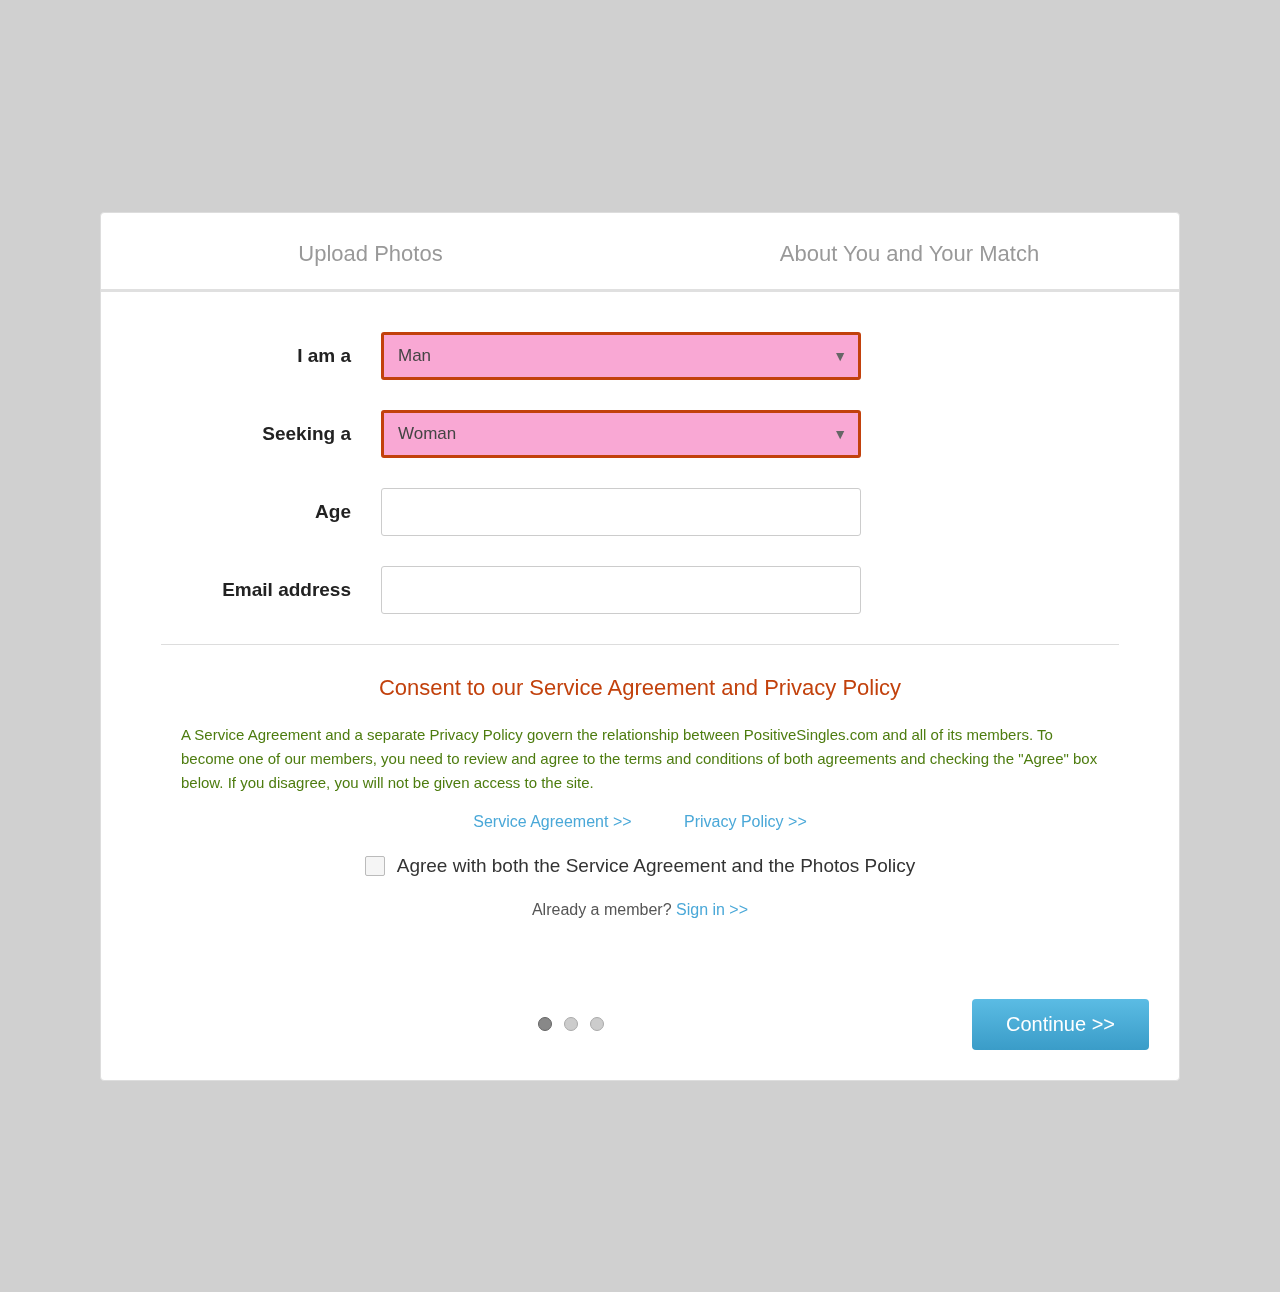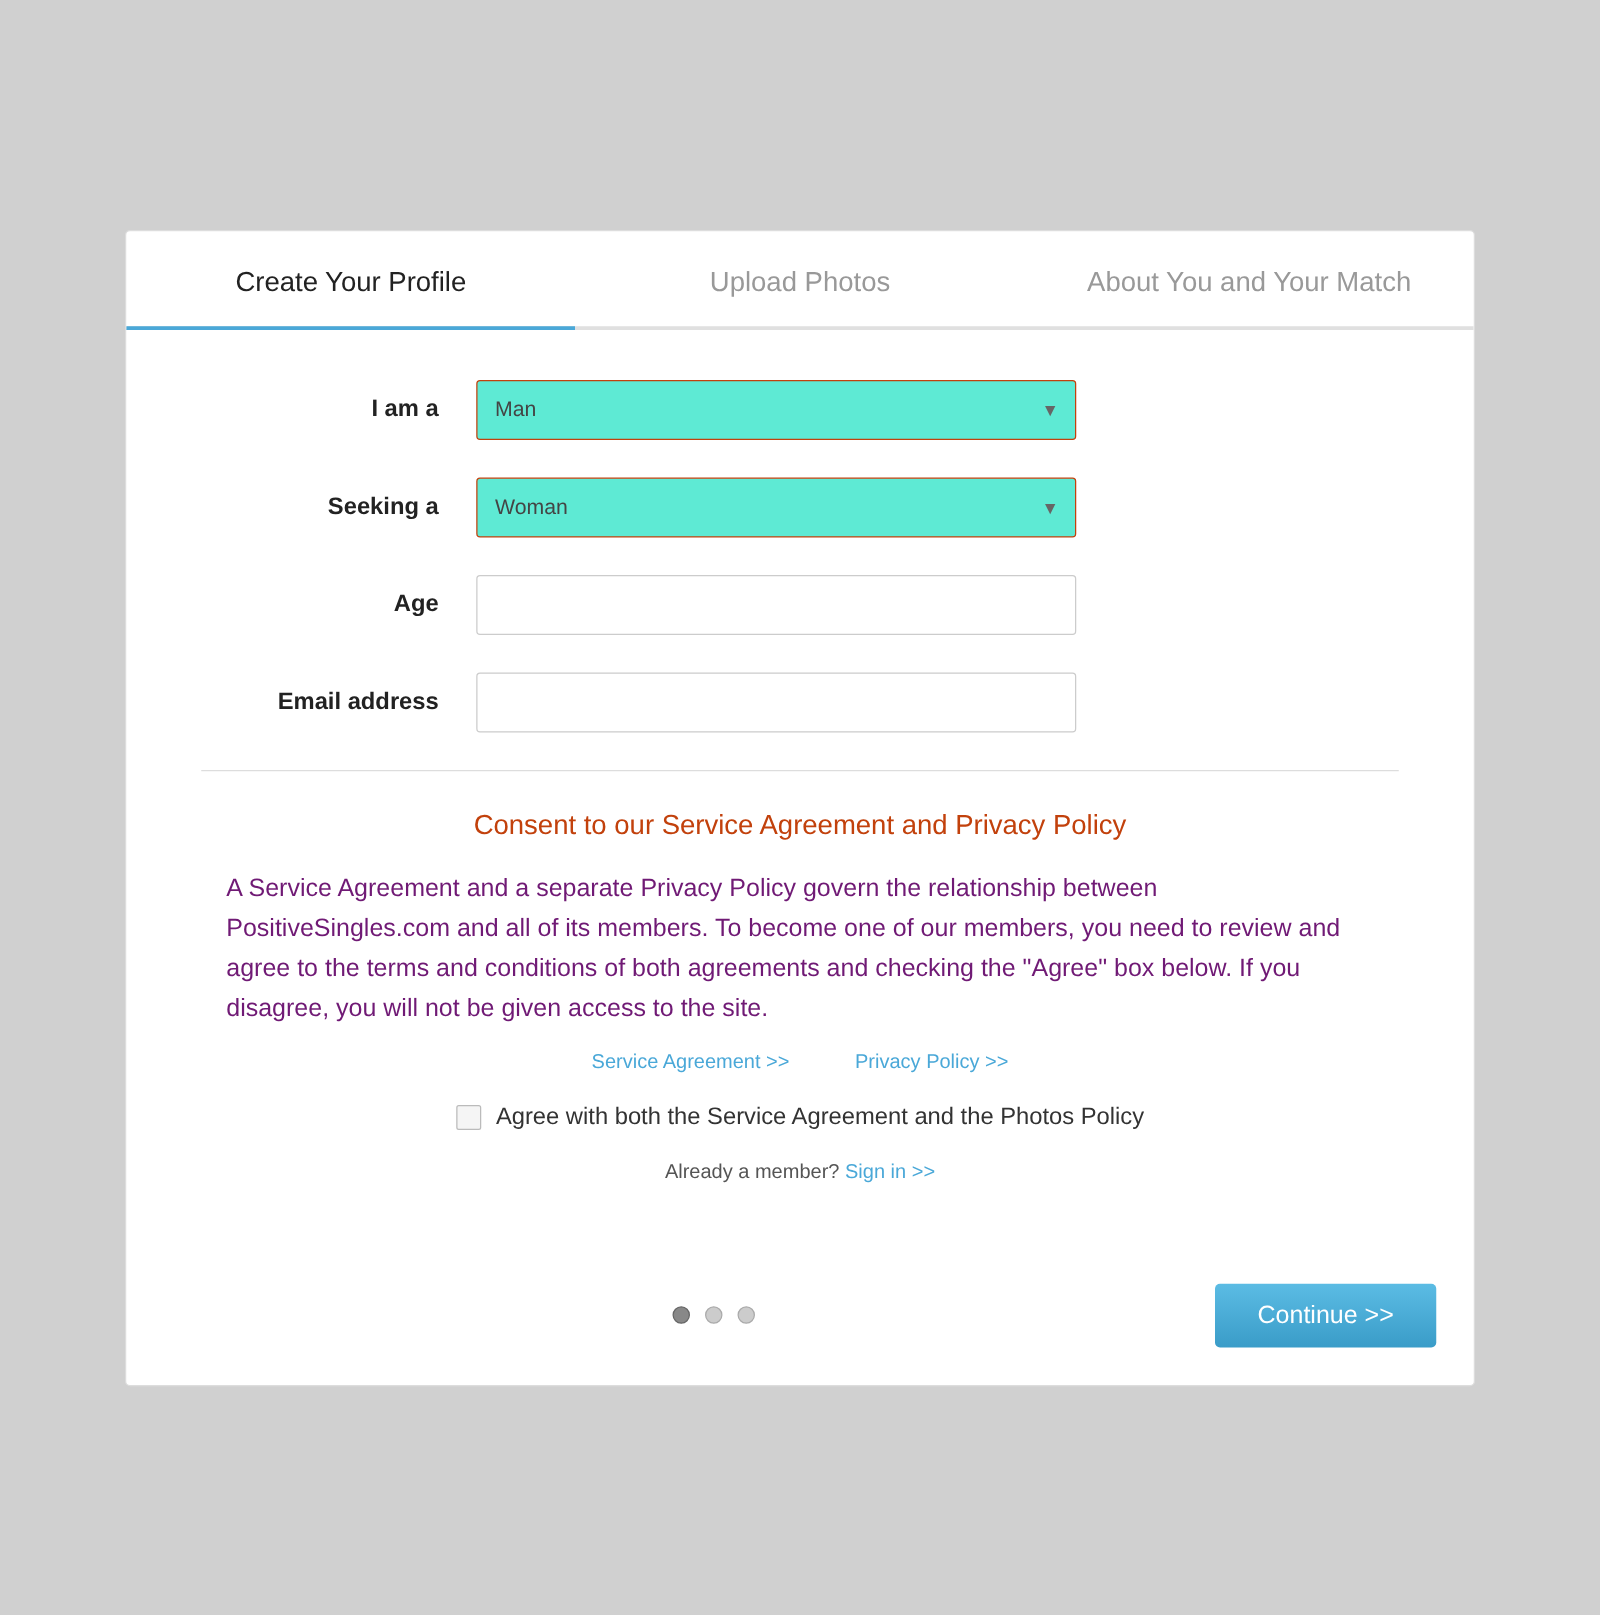--- a/index.html
+++ b/index.html
@@ -78,26 +78,26 @@
       -webkit-appearance: none;
     }
     .select-wrapper {
       position: relative;
       flex: 1;
       max-width: 480px;
     }
     .select-wrapper select {
       width: 100%;
       height: 48px;
-      border: 1px solid #c2410c;
+      border: 3px solid #c2410c;
       border-radius: 3px;
       font-size: 17px;
       padding: 0 14px;
       color: #444;
-      background: #5eead4;
+      background: #f9a8d4;
       appearance: none;
       -webkit-appearance: none;
       cursor: pointer;
     }
     .select-arrow {
       position: absolute;
       right: 14px;
       top: 50%;
       transform: translateY(-50%);
       pointer-events: none;
@@ -118,22 +118,22 @@
       padding: 0 20px;
     }
     .consent-title {
       text-align: center;
       font-size: 22px;
       color: #c2410c;
       margin-bottom: 22px;
       font-weight: normal;
     }
     .consent-body {
-      font-size: 20px;
-      color: #701a75;
+      font-size: 15px;
+      color: #4d7c0f;
       line-height: 1.6;
       margin-bottom: 18px;
     }
     .consent-links {
       text-align: center;
       margin-bottom: 24px;
     }
     .consent-link {
       color: #4aa8d8;
       text-decoration: none;
@@ -207,23 +207,20 @@
       cursor: pointer;
       margin-left: auto;
     }
   </style>
 </head>
 <body>
 
 <div class="card">
 
   <div class="tabs">
-    <div class="tab active">
-      <span>Create Your Profile</span>
-    </div>
     <div class="tab">
       <span>Upload Photos</span>
     </div>
     <div class="tab">
       <span>About You and Your Match</span>
     </div>
   </div>
 
   <div class="main">
 

